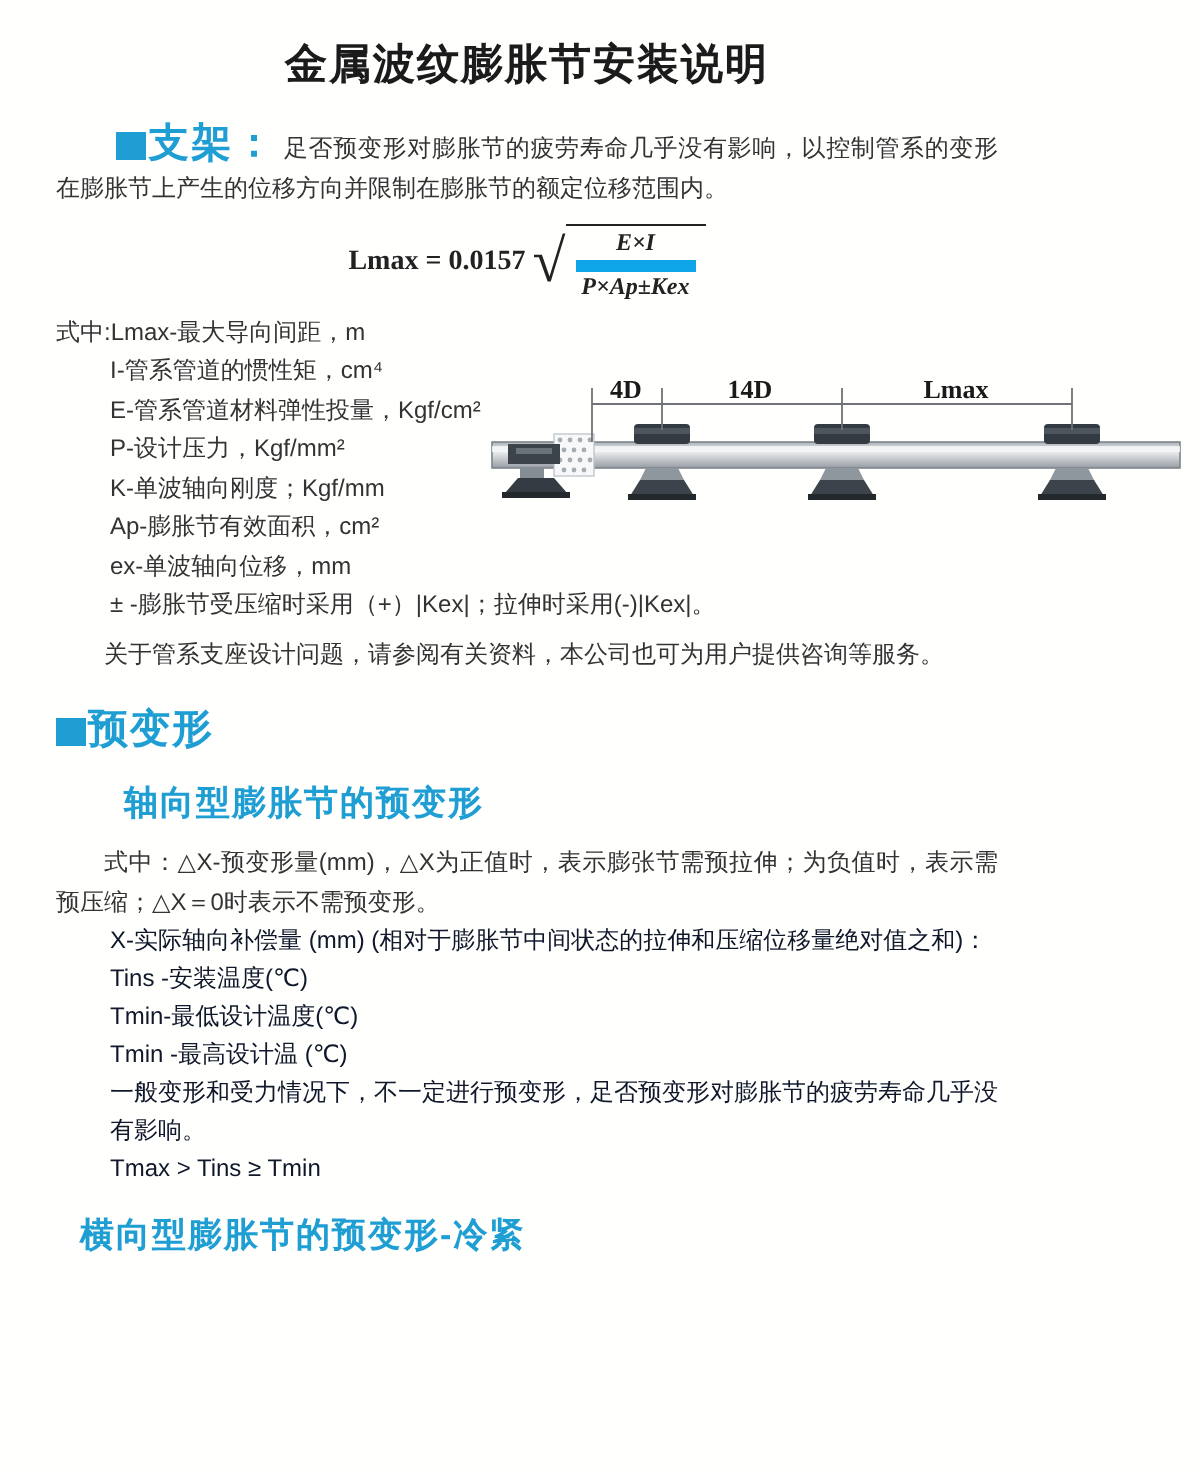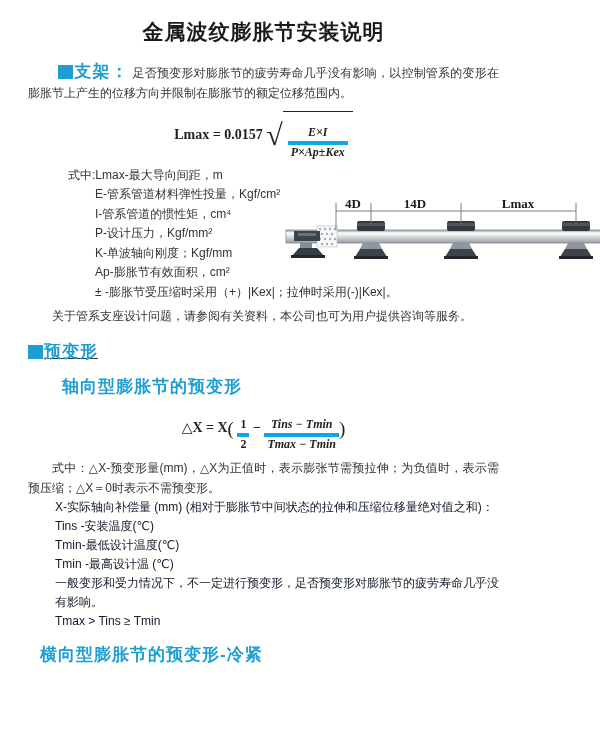--- a/index.html
+++ b/index.html
@@ -9,40 +9,40 @@
   }
   .page{box-sizing:border-box;width:524px;height:737px;padding:12px 25px 0 28px;position:relative;}
   .doc-title{
     text-align:center;font-size:21px;font-weight:bold;color:#1b1b1b;
     margin:6px 0 16px 0;letter-spacing:1px;
   }
   .body-text{font-size:12px;line-height:20px;text-align:justify;margin:0;color:#333;}
   .indent2{text-indent:2em;}
   .sec-head-inline{font-size:12px;line-height:20px;text-align:justify;margin:0;color:#333;text-indent:30px;}
   .sq{display:inline-block;width:15px;height:14px;background:#1e9ed3;vertical-align:-2px;margin-right:1px;}
-  .sec-title{color:#1e9ed3;font-size:17px;font-weight:bold;letter-spacing:1px;}
-  .sec-head-block{margin:14px 0 6px 0;text-decoration:underline;}
+  .sec-title{color:#1e9ed3;font-size:20px;font-weight:bold;letter-spacing:1px;}
+  .sec-head-block{margin:14px 0 6px 0;}
   .sub-title{color:#1e9ed3;font-size:17px;font-weight:bold;letter-spacing:1px;margin:12px 0 8px 34px;}
   .sub-title.lateral{margin-left:12px;}
 
   
   .formula{
     text-align:center;font-family:"Liberation Serif","DejaVu Serif",serif;
     font-size:14px;color:#222;font-weight:bold;margin:8px 0 6px 0;
   }
   .frac{display:inline-block;vertical-align:middle;text-align:center;font-size:12px;line-height:1.15;}
-  .frac .num{display:block;border-bottom:4px solid #0ea5e9;padding:0 3px 1px 3px;margin-top:12px;}
+  .frac .num{display:block;border-bottom:6px solid #0ea5e9;padding:0 3px 1px 3px;}
   .frac .den{display:block;padding:1px 3px 0 3px;}
   .radical{font-size:30px;font-weight:400;vertical-align:middle;line-height:0;}
   .radicand{display:inline-block;vertical-align:middle;border-top:1.4px solid #222;padding:2px 5px 0 5px;}
   .it{font-style:italic;}
   .paren{font-size:19px;vertical-align:middle;font-weight:400;}
 
   
-  .def-area{position:relative;margin-top:6px;margin-left:40px;}
+  .def-area{position:relative;margin-top:6px;}
   .def-list{list-style:none;margin:0;padding:0;font-size:12px;line-height:19.5px;color:#333;}
   .def-list li{margin:0;}
   .def-list li + li{padding-left:27px;}
   .note-line{margin-top:4px;}
 
   .diagram{position:absolute;left:216px;top:28px;width:352px;height:96px;}
 
   
   .plain-list{list-style:none;margin:0;padding:0;font-size:12px;line-height:19px;color:#0f172a;}
   .plain-list li{padding-left:27px;}
@@ -61,25 +61,26 @@
   </p>
 
   <div class="formula">
     <span>Lmax = 0.0157</span>
     <span class="radical">√</span><span class="radicand"><span class="frac"><span class="num it">E×I</span><span class="den it">P×Ap±Kex</span></span></span>
   </div>
 
   <div class="def-area">
     <ul class="def-list">
       <li>式中:Lmax-最大导向间距，m</li>
+      <li>I-管系管道的惯性矩，cm⁴</li>
       <li>E-管系管道材料弹性投量，Kgf/cm²</li>
-      <li>I-管系管道的惯性矩，cm⁴</li>
       <li>P-设计压力，Kgf/mm²</li>
       <li>K-单波轴向刚度；Kgf/mm</li>
       <li>Ap-膨胀节有效面积，cm²</li>
+      <li>ex-单波轴向位移，mm</li>
       <li>± -膨胀节受压缩时采用（+）|Kex|；拉伸时采用(-)|Kex|。</li>
     </ul>
 
     <svg class="diagram" viewBox="0 0 352 96" xmlns="http://www.w3.org/2000/svg">
       <defs>
         <linearGradient id="pg" x1="0" y1="0" x2="0" y2="1">
           <stop offset="0" stop-color="#aab1b6"></stop>
           <stop offset="0.35" stop-color="#eff1f2"></stop>
           <stop offset="1" stop-color="#969da3"></stop>
         </linearGradient>
@@ -156,26 +157,20 @@
   </div>
 
   <p class="body-text indent2 note-line">关于管系支座设计问题，请参阅有关资料，本公司也可为用户提供咨询等服务。</p>
 
   <div class="sec-head-block">
     <span class="sq"></span><span class="sec-title">预变形</span>
   </div>
 
   <h2 class="sub-title">轴向型膨胀节的预变形</h2>
 
-  <div class="formula">
-    <span>△X = X</span><span class="paren">(</span>
-    <span class="frac"><span class="num">1</span><span class="den">2</span></span>
-    <span>−</span>
-    <span class="frac"><span class="num it">Tins − Tmin</span><span class="den it">Tmax − Tmin</span></span><span class="paren">)</span>
-  </div>
 
   <p class="body-text indent2">式中：△X-预变形量(mm)，△X为正值时，表示膨张节需预拉伸；为负值时，表示需预压缩；△X＝0时表示不需预变形。</p>
 
   <ul class="plain-list">
     <li>X-实际轴向补偿量 (mm) (相对于膨胀节中间状态的拉伸和压缩位移量绝对值之和)：</li>
     <li>Tins -安装温度(℃)</li>
     <li>Tmin-最低设计温度(℃)</li>
     <li>Tmin -最高设计温 (℃)</li>
     <li>一般变形和受力情况下，不一定进行预变形，足否预变形对膨胀节的疲劳寿命几乎没有影响。</li>
     <li>Tmax &gt; Tins ≥ Tmin</li>

